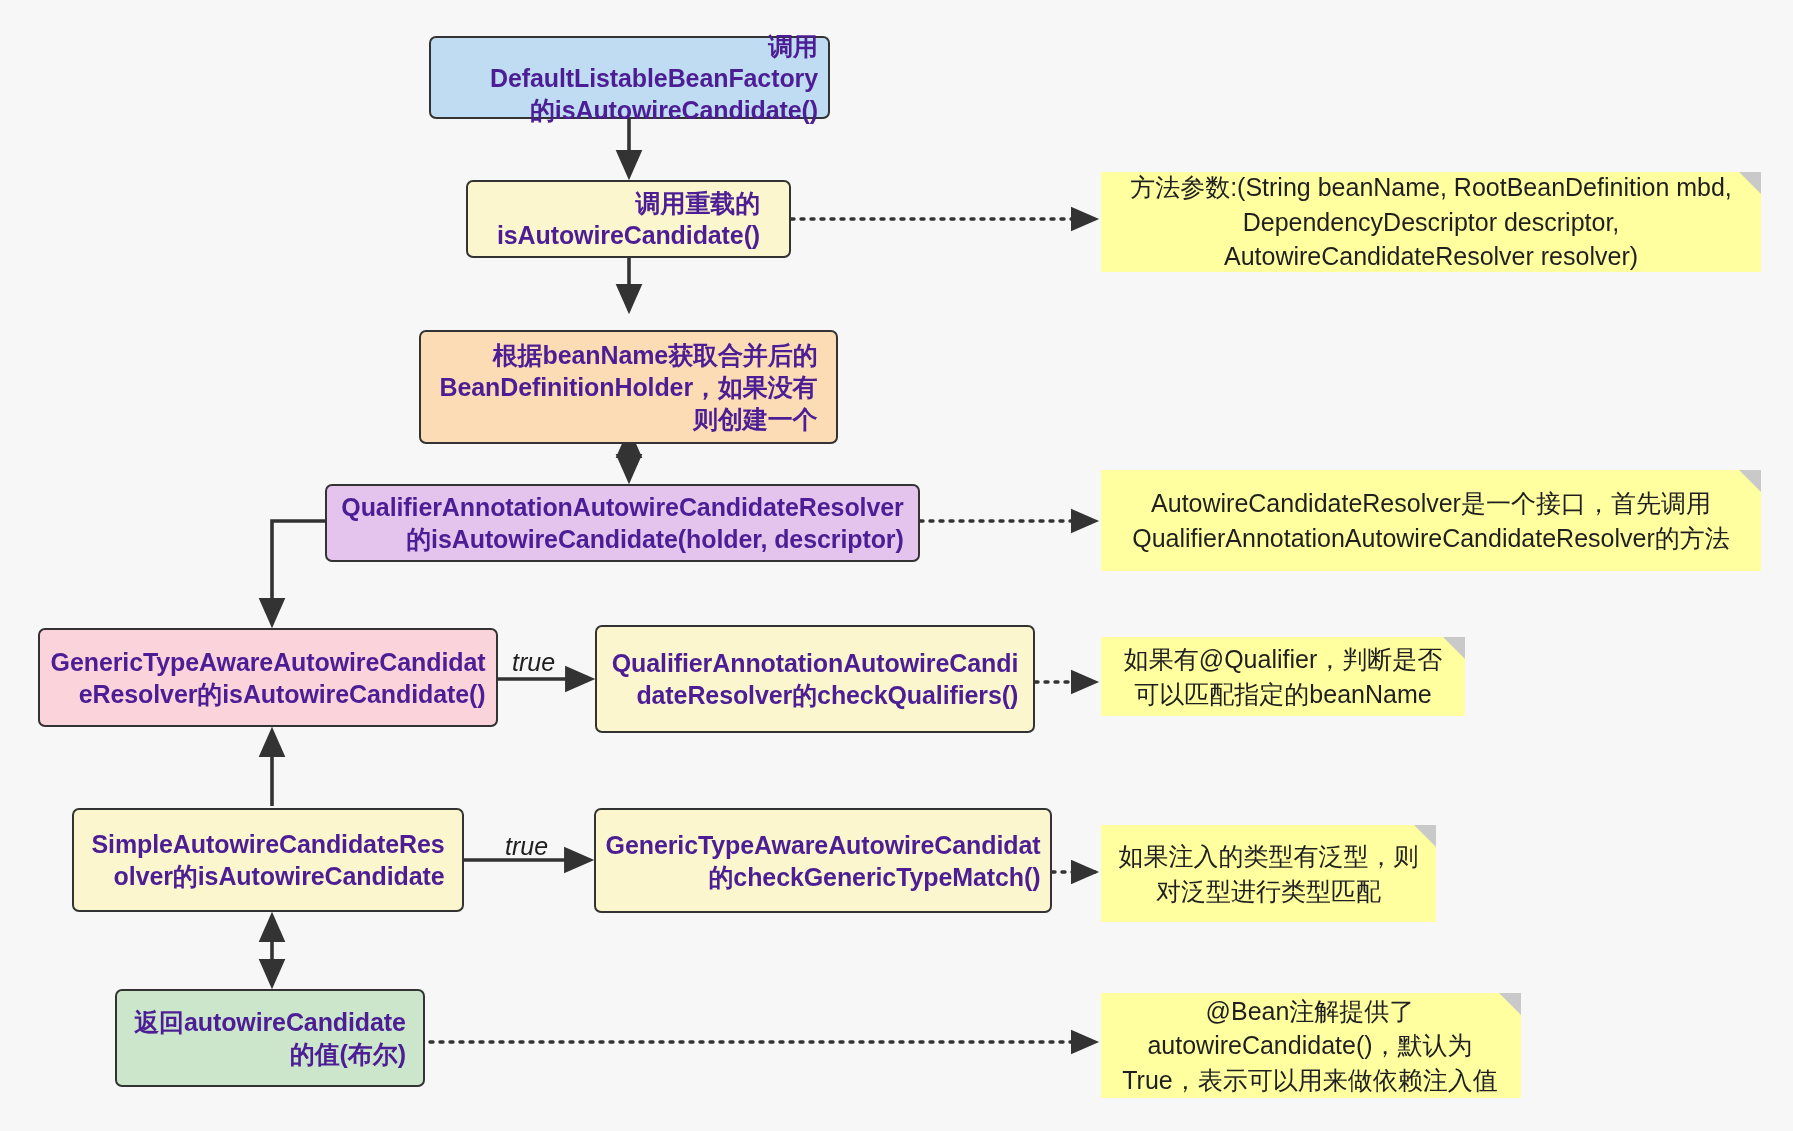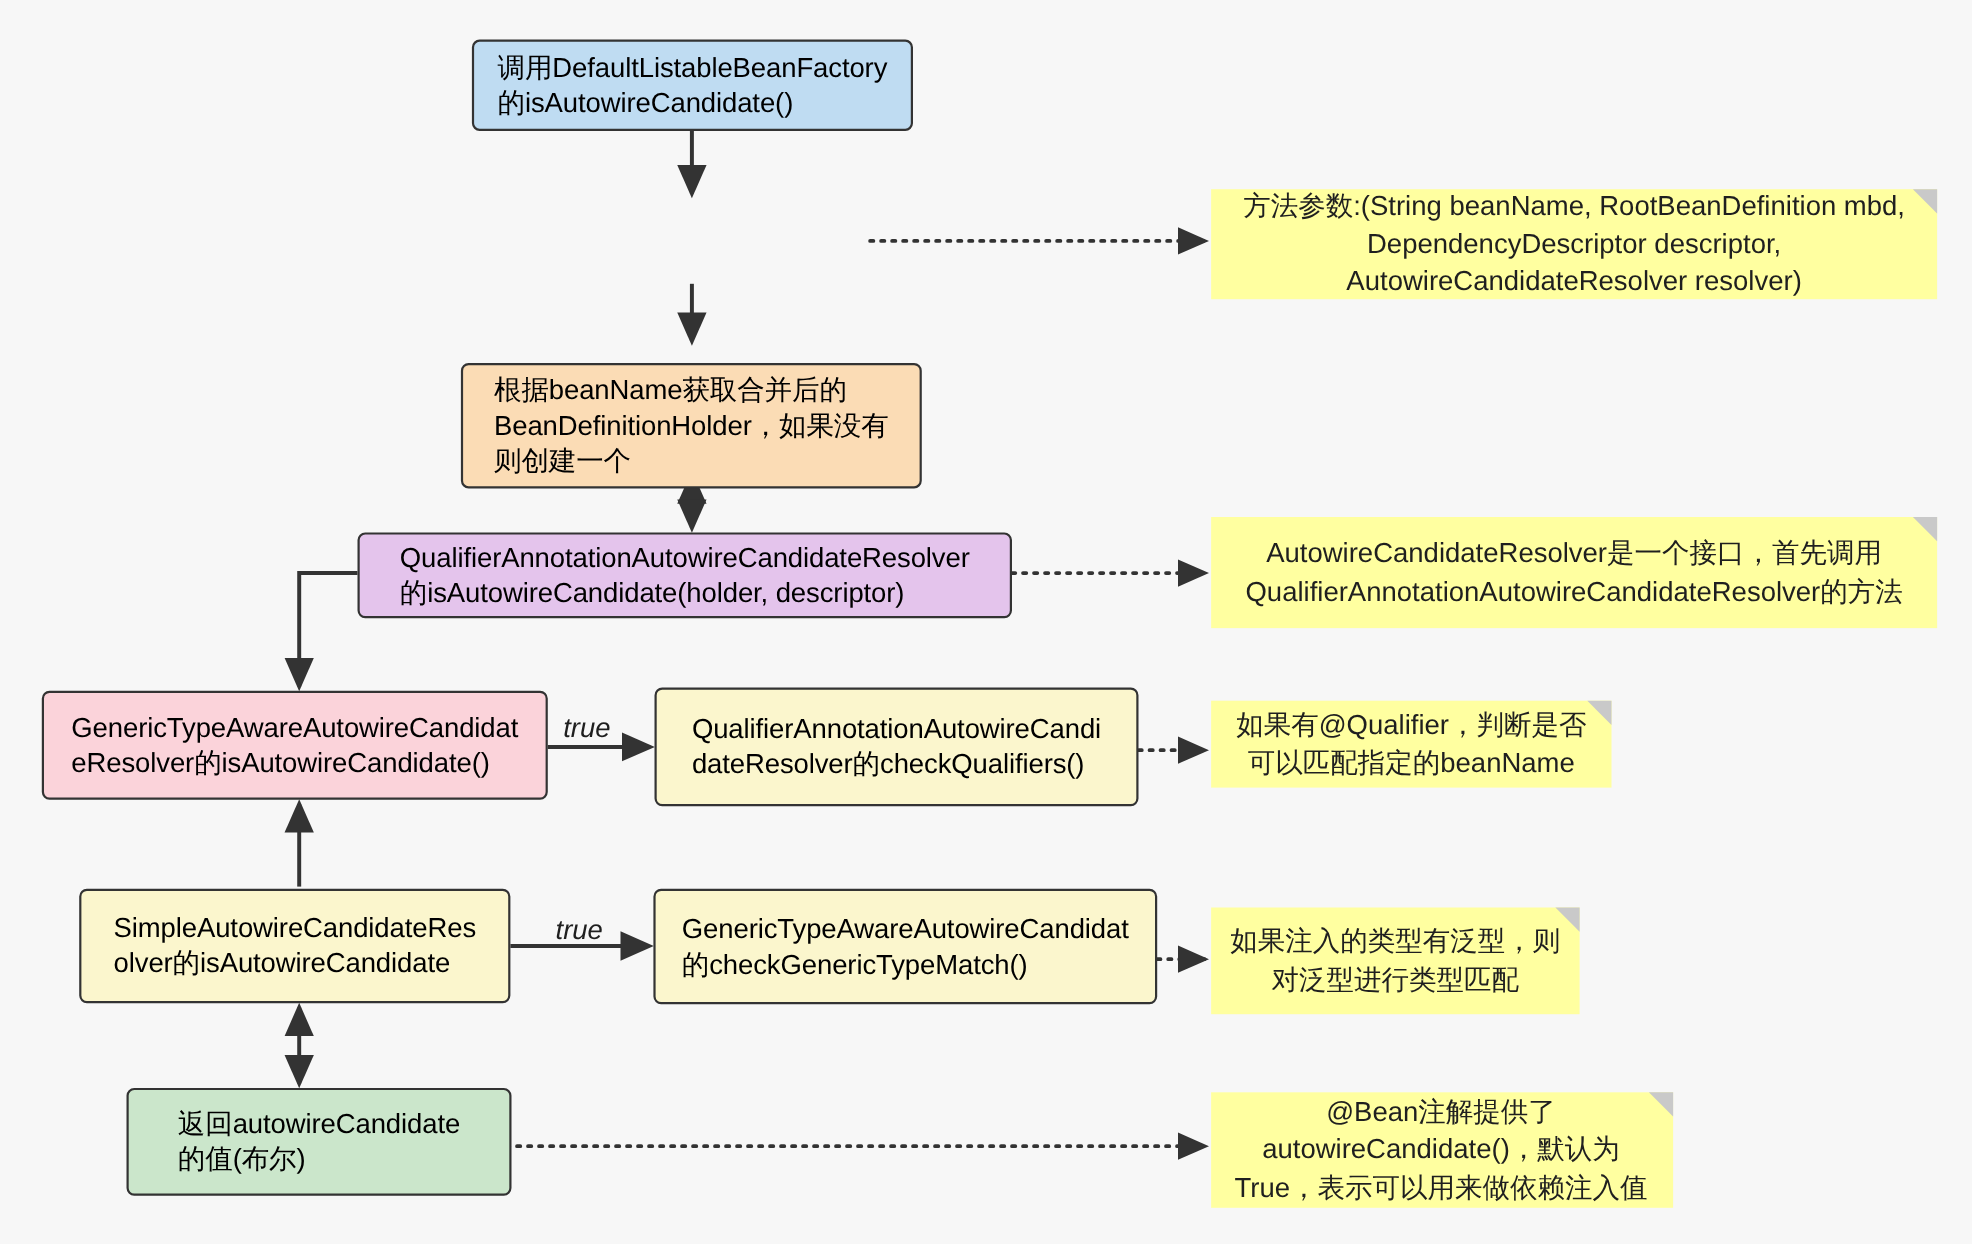--- a/index.html
+++ b/index.html
@@ -28,27 +28,28 @@
     pointer-events: none;
   }
   .node {
     position: absolute;
     box-sizing: border-box;
     border: 2.5px solid #333333;
     border-radius: 7px;
     display: flex;
     align-items: center;
     justify-content: center;
-    text-align: left;
+    text-align: right;
     font-size: 25px;
     line-height: 1.28;
     letter-spacing: -0.1px;
     padding: 4px 10px;
     white-space: pre-line;
-    color: #000000;
+    color: #4c1d95;
+    font-weight: bold;
   }
   .n-blue   { background: #bfdcf2; }
   .n-yellow { background: #fbf6cd; }
   .n-orange { background: #fbdcb5; }
   .n-purple { background: #e4c4ec; }
   .n-pink   { background: #fbd3da; }
   .n-green  { background: #cbe6cb; }
 
   .note {
     position: absolute;
@@ -152,41 +153,43 @@
     </g>
 
     <g>
       <path d="M420,1042 L1095,1042" stroke="#333333" stroke-width="3.4" stroke-dasharray="3,7" stroke-linecap="round" fill="none" marker-end="url(#arrowdot)"></path>
     </g>
   </svg>
 
   <div class="node n-blue" id="n1" style="left: 429px; top: 36px; width: 401px; height: 83px; background: rgb(191, 220, 242);">调用DefaultListableBeanFactory
 的isAutowireCandidate()</div>
 
+  <div class="node n-yellow" id="n2" style="left: 466px; top: 180px; width: 325px; height: 78px; background: rgb(251, 246, 205);">调用重载的
+isAutowireCandidate()</div>
 
   <div class="node n-orange" id="n3" style="left: 419px; top: 314px; width: 419px; height: 114px; background: rgb(251, 220, 181); margin-top: 16px;">根据beanName获取合并后的
 BeanDefinitionHolder，如果没有
 则创建一个</div>
 
   <div class="node n-purple" id="n4" style="left: 325px; top: 484px; width: 595px; height: 78px; background: rgb(228, 196, 236);">QualifierAnnotationAutowireCandidateResolver
 的isAutowireCandidate(holder, descriptor)</div>
 
   <div class="node n-pink" id="n5" style="left: 38px; top: 628px; width: 460px; height: 99px; background: rgb(251, 211, 218);">GenericTypeAwareAutowireCandidat
 eResolver的isAutowireCandidate()</div>
 
   <div class="node n-yellow" id="n6" style="left: 595px; top: 625px; width: 440px; height: 108px; background: rgb(251, 246, 205);">QualifierAnnotationAutowireCandi
 dateResolver的checkQualifiers()</div>
 
   <div class="node n-yellow" id="n7" style="left: 72px; top: 808px; width: 392px; height: 104px; background: rgb(251, 246, 205);">SimpleAutowireCandidateRes
 olver的isAutowireCandidate</div>
 
   <div class="node n-yellow" id="n8" style="left: 594px; top: 808px; width: 458px; height: 105px; background: rgb(251, 246, 205);">GenericTypeAwareAutowireCandidat
 的checkGenericTypeMatch()</div>
 
-  <div class="node n-green" id="n9" style="left: 115px; top: 989px; width: 350px; height: 98px; background: rgb(203, 230, 203);">返回autowireCandidate
+  <div class="node n-green" id="n9" style="left: 115px; top: 989px; width: 310px; height: 98px; background: rgb(203, 230, 203);">返回autowireCandidate
 的值(布尔)</div>
 
   <div class="note" id="note1" style="left: 1101px; top: 172px; width: 660px; height: 100px;">方法参数:(String beanName, RootBeanDefinition mbd,
 DependencyDescriptor descriptor,
 AutowireCandidateResolver resolver)</div>
 
   <div class="note" id="note2" style="left: 1101px; top: 470px; width: 660px; height: 101px;">AutowireCandidateResolver是一个接口，首先调用
 QualifierAnnotationAutowireCandidateResolver的方法</div>
 
   <div class="note" id="note3" style="left: 1101px; top: 637px; width: 364px; height: 79px;">如果有@Qualifier，判断是否

